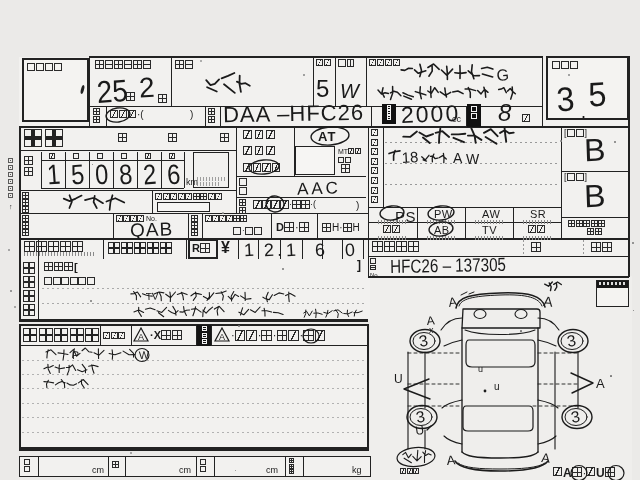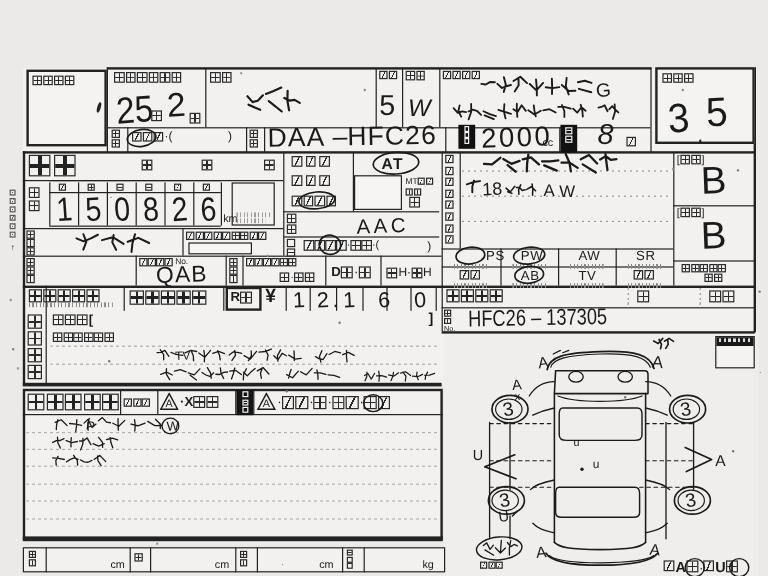--- a/index.html
+++ b/index.html
@@ -188,21 +188,21 @@
       <i class="n" style="width:7px;height:7px;margin-bottom:2.6px"></i>
       <i class="n" style="width:7px;height:7px;margin-bottom:2.6px"></i>
     </span></div>
 <div class="ab" style="left:385px;top:142px;width:174px;height:1px;background:repeating-linear-gradient(90deg,#999 0 2px,rgba(0,0,0,0) 2px 5px)"></div>
 <div class="ab" style="left:385px;top:163px;width:174px;height:1px;background:repeating-linear-gradient(90deg,#999 0 2px,rgba(0,0,0,0) 2px 5px)"></div>
 <div class="ab" style="left:385px;top:184px;width:174px;height:1px;background:repeating-linear-gradient(90deg,#999 0 2px,rgba(0,0,0,0) 2px 5px)"></div>
 <div class="ab" style="left:564px;top:129px;"><span style="font-size:9px">[</span><i class="k" style="width:8px;height:8px;margin-right:1px"></i><i class="k" style="width:8px;height:8px;margin-right:1px"></i><span style="font-size:9px">]</span></div>
 <div class="hw" style="left:584px;top:134px;font-size:32px;transform:rotate(-2deg)">B</div>
 <div class="ab" style="left:564px;top:173px;"><span style="font-size:9px">[</span><i class="k" style="width:8px;height:8px;margin-right:1px"></i><i class="k" style="width:8px;height:8px;margin-right:1px"></i><span style="font-size:9px">]</span></div>
 <div class="hw" style="left:584px;top:180px;font-size:32px;transform:rotate(-2deg)">B</div>
-<div class="ab" style="left:405px;top:209px;font-size:11px;letter-spacing:0.5px">PS</div>
+<div class="ab" style="left:395px;top:209px;font-size:15px;letter-spacing:0.5px">PS</div>
 <div class="tiny" style="left:378px;top:220px;width:28px"></div>
 <div class="ab" style="left:434.0px;top:209px;font-size:11px;letter-spacing:0.5px">PW</div>
 <div class="tiny" style="left:427px;top:220px;width:28px"></div>
 <div class="ab" style="left:482.0px;top:209px;font-size:11px;letter-spacing:0.5px">AW</div>
 <div class="tiny" style="left:475px;top:220px;width:28px"></div>
 <div class="ab" style="left:530.0px;top:209px;font-size:11px;letter-spacing:0.5px">SR</div>
 <div class="tiny" style="left:523px;top:220px;width:28px"></div>
 <div class="ab" style="left:383px;top:225px"><i class="n" style="width:8px;height:8px;margin-right:1px"></i><i class="n" style="width:8px;height:8px;margin-right:1px"></i></div>
 <div class="tiny" style="left:378px;top:236px;width:28px"></div>
 <div class="ab" style="left:434.0px;top:225px;font-size:11px;letter-spacing:0.5px">AB</div>

